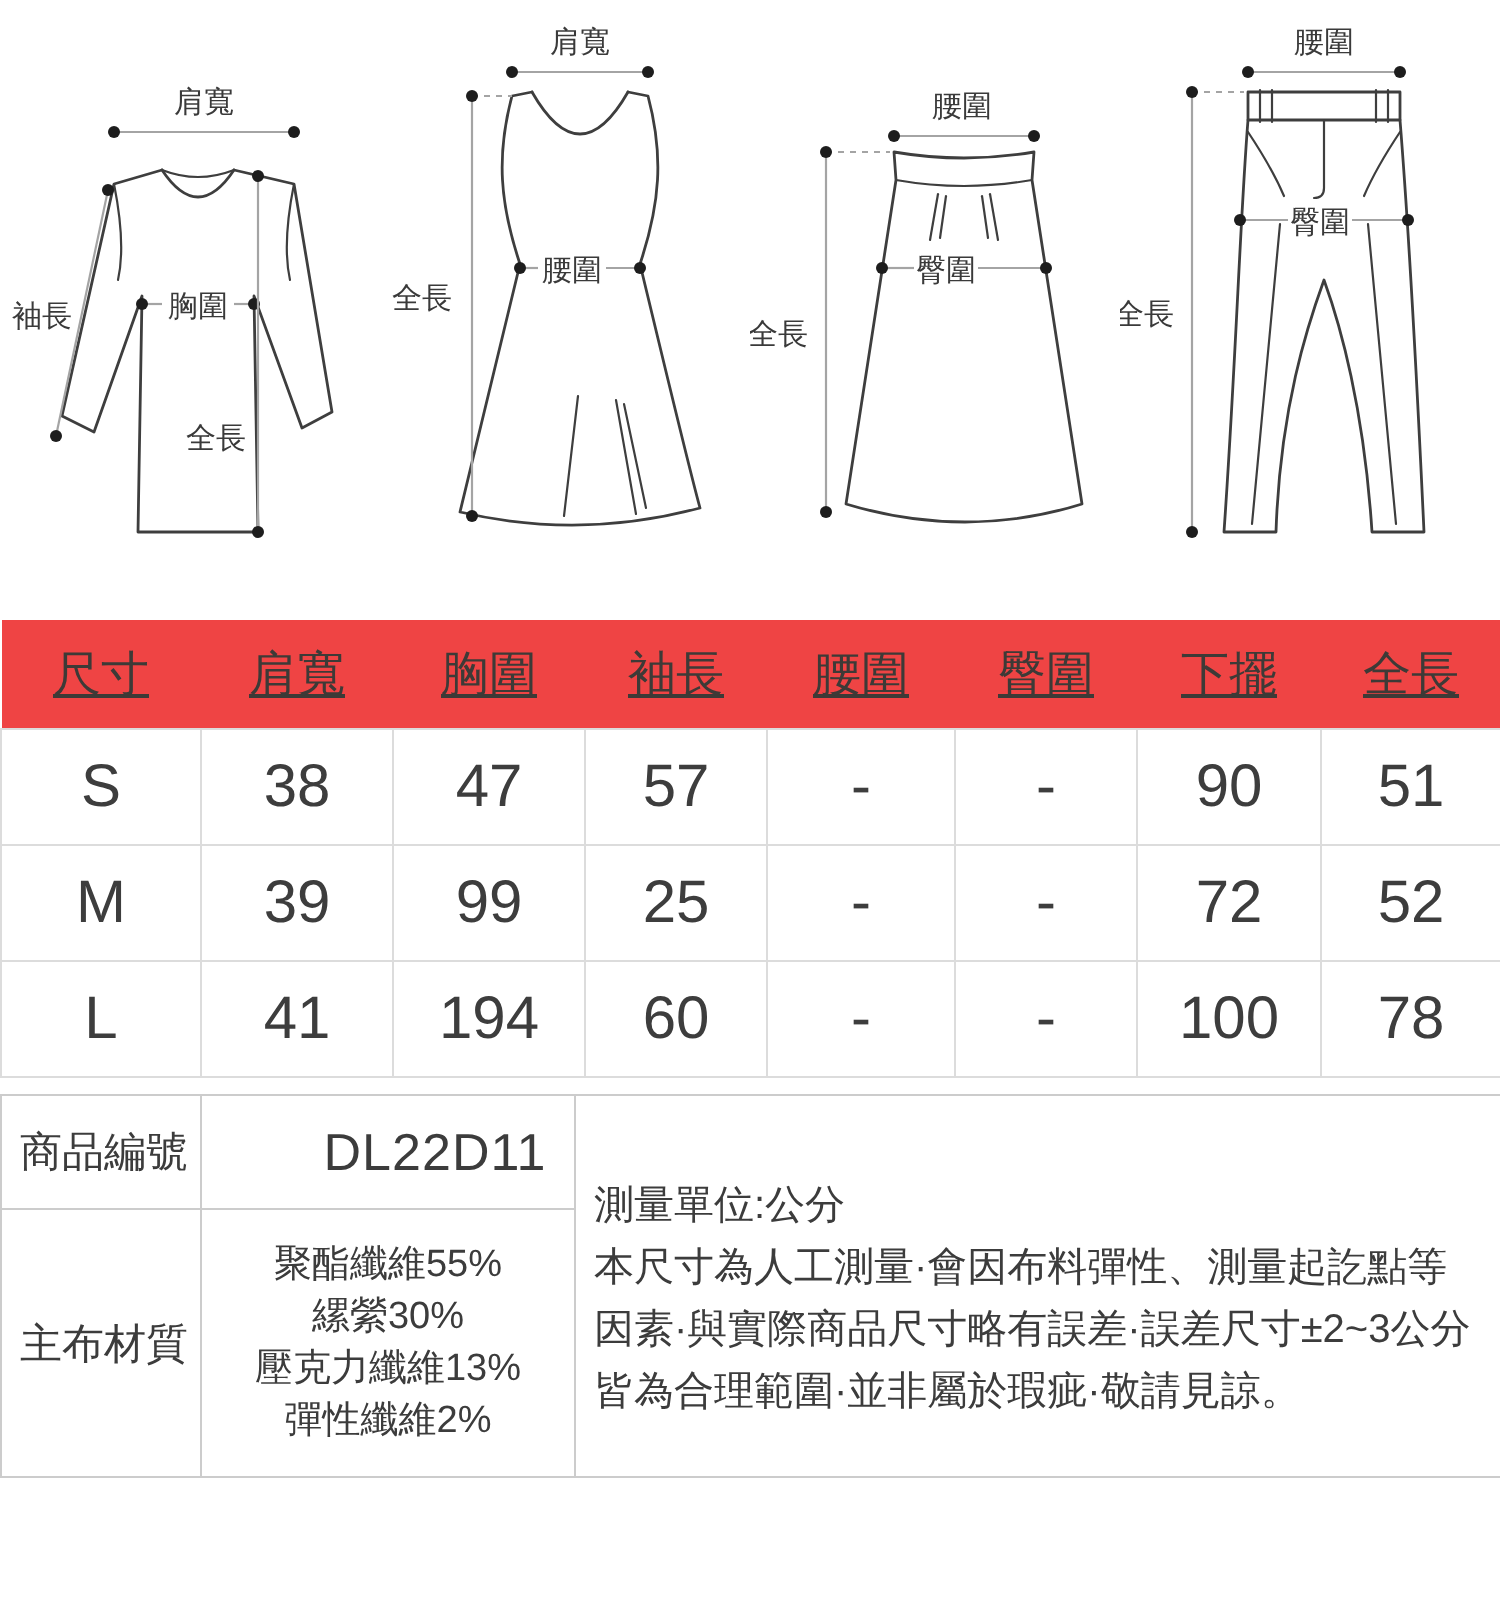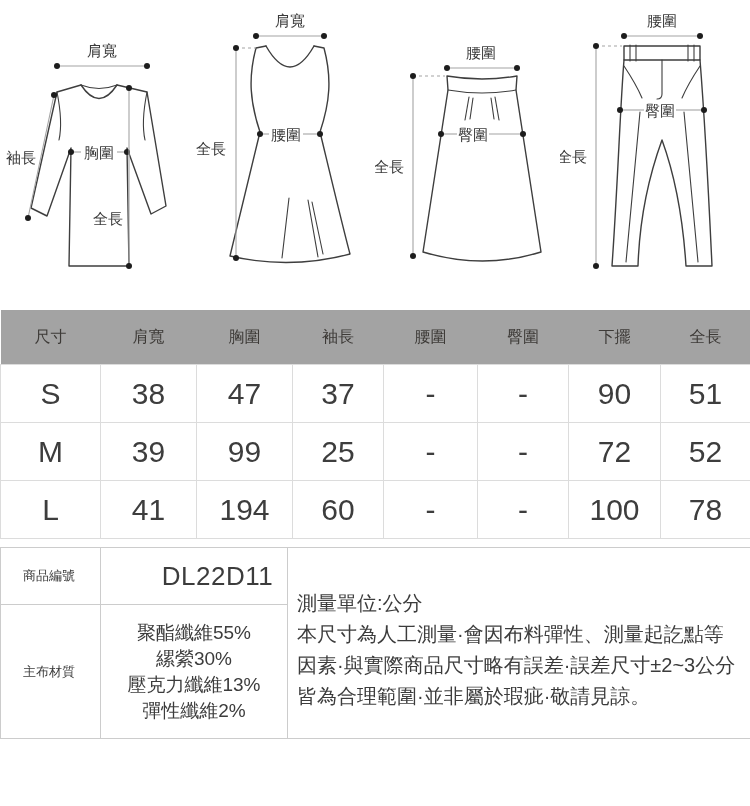--- a/index.html
+++ b/index.html
@@ -42,26 +42,27 @@
   }
 
   
   .size-table{
     width:750px;
     margin-top:14px;
     border-collapse:collapse;
     table-layout:fixed;
   }
   .size-table th{
-    background:#a3a3a3;
+    background:#ef4444;
     height:52px;
-    font-size:16px;
+    font-size:24px;
     font-weight:400;
     color:#3d3a37;
     border:none;
+    text-decoration:underline;
   }
   .size-table td{
     height:55px;
     text-align:center;
     vertical-align:middle;
     font-size:30px;
     font-weight:400;
     color:#3d3d3d;
     border:1px solid #dcdcdc;
     background:#fff;
@@ -74,22 +75,22 @@
     border-collapse:collapse;
     table-layout:fixed;
   }
   .info-table td{
     border:1px solid #cccccc;
     vertical-align:middle;
     color:#3c3c3c;
     background:#fff;
   }
   .label-cell{
-    font-size:13px;
-    padding-left:22px;
+    font-size:21px;
+    padding-left:9px;
   }
   .code-row{height:57px;}
   .material-row{height:134px;}
   .code-cell{
     text-align:center;
     font-size:26px;
     letter-spacing:0.5px;
     padding-left:48px;
   }
   .materials-cell{
@@ -247,21 +248,21 @@
         <th>臀圍</th>
         <th>下擺</th>
         <th>全長</th>
       </tr>
     </thead>
     <tbody>
       <tr>
         <td>S</td>
         <td>38</td>
         <td>47</td>
-        <td>37</td>
+        <td>57</td>
         <td>-</td>
         <td>-</td>
         <td>90</td>
         <td>51</td>
       </tr>
       <tr>
         <td>M</td>
         <td>39</td>
         <td>99</td>
         <td>25</td>

